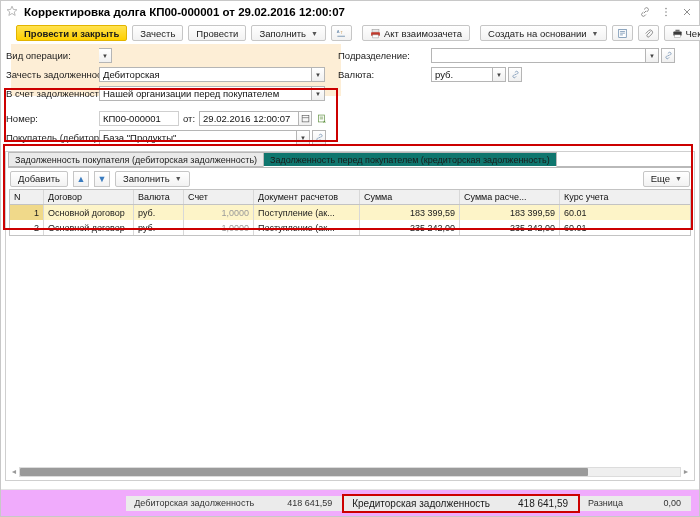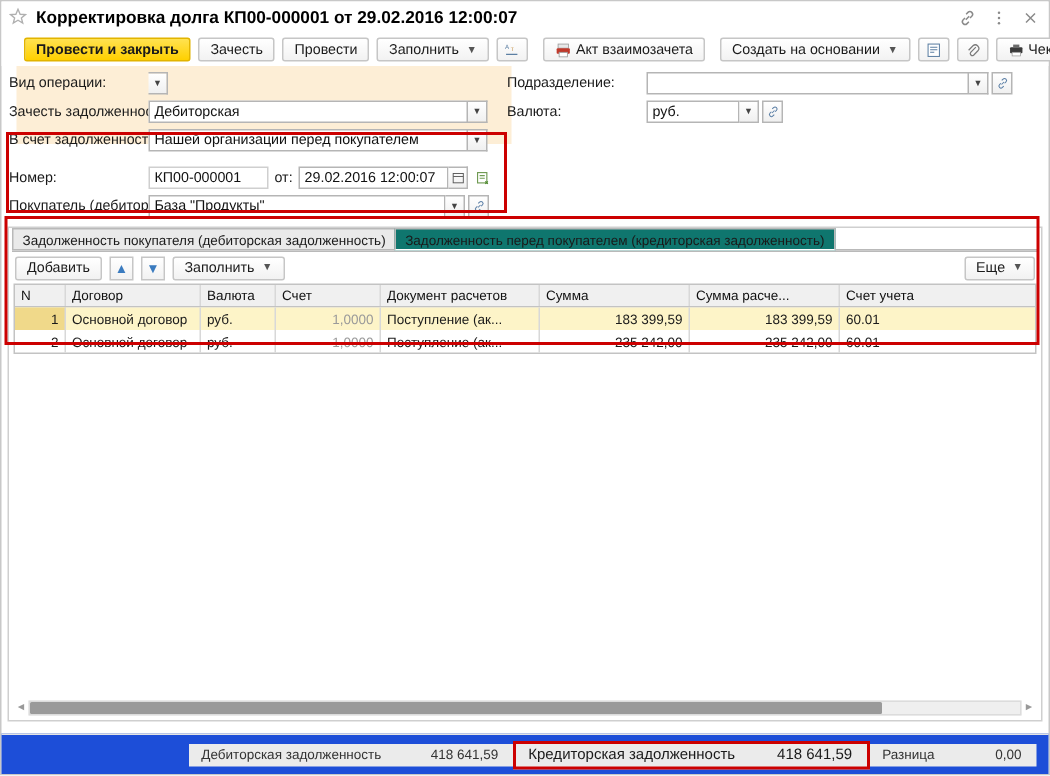--- a/index.html
+++ b/index.html
@@ -210,21 +210,21 @@
     background: #9a9a9a; border-radius: 1px;
   }
   .hs-arrow { width: 10px; text-align: center; font-size: 7px; color: #999; }
 
   
   .statusbar {
     position: absolute; left: 0; right: 0; bottom: 0;
     height: 27px;
     display: flex; align-items: center; justify-content: flex-end;
     padding-right: 8px;
-    background: #1d4ed8;
+    background: #f0abfc;
     border-top: 1px solid #e4e4e4;
   }
   .stat-group {
     display: flex; align-items: center;
     background: #ebebeb;
     height: 15px;
     font-size: 9px; color: #333;
   }
   .stat-lbl { padding: 0 6px 0 8px; white-space: nowrap; }
   .stat-val { padding: 0 10px 0 0; white-space: nowrap; text-align: right; }
@@ -443,21 +443,21 @@
 
     <div class="grid">
       <div class="grow ghead">
         <span class="gcell c-n">N</span>
         <span class="gcell c-dog">Договор</span>
         <span class="gcell c-val">Валюта</span>
         <span class="gcell c-kurs" style="color:#111">Счет</span>
         <span class="gcell c-doc">Документ расчетов</span>
         <span class="gcell c-sum">Сумма</span>
         <span class="gcell c-sumr">Сумма расче...</span>
-        <span class="gcell c-schet last">Счет учета</span>
+        <span class="gcell c-schet last">Курс учета</span>
       </div>
 
       <div class="grow sel">
         <span class="gcell c-n num">1</span>
         <span class="gcell c-dog">Основной договор</span>
         <span class="gcell c-val">руб.</span>
         <span class="gcell c-kurs num">1,0000</span>
         <span class="gcell c-doc">Поступление (ак...</span>
         <span class="gcell c-sum num">183 399,59</span>
         <span class="gcell c-sumr num">183 399,59</span>

